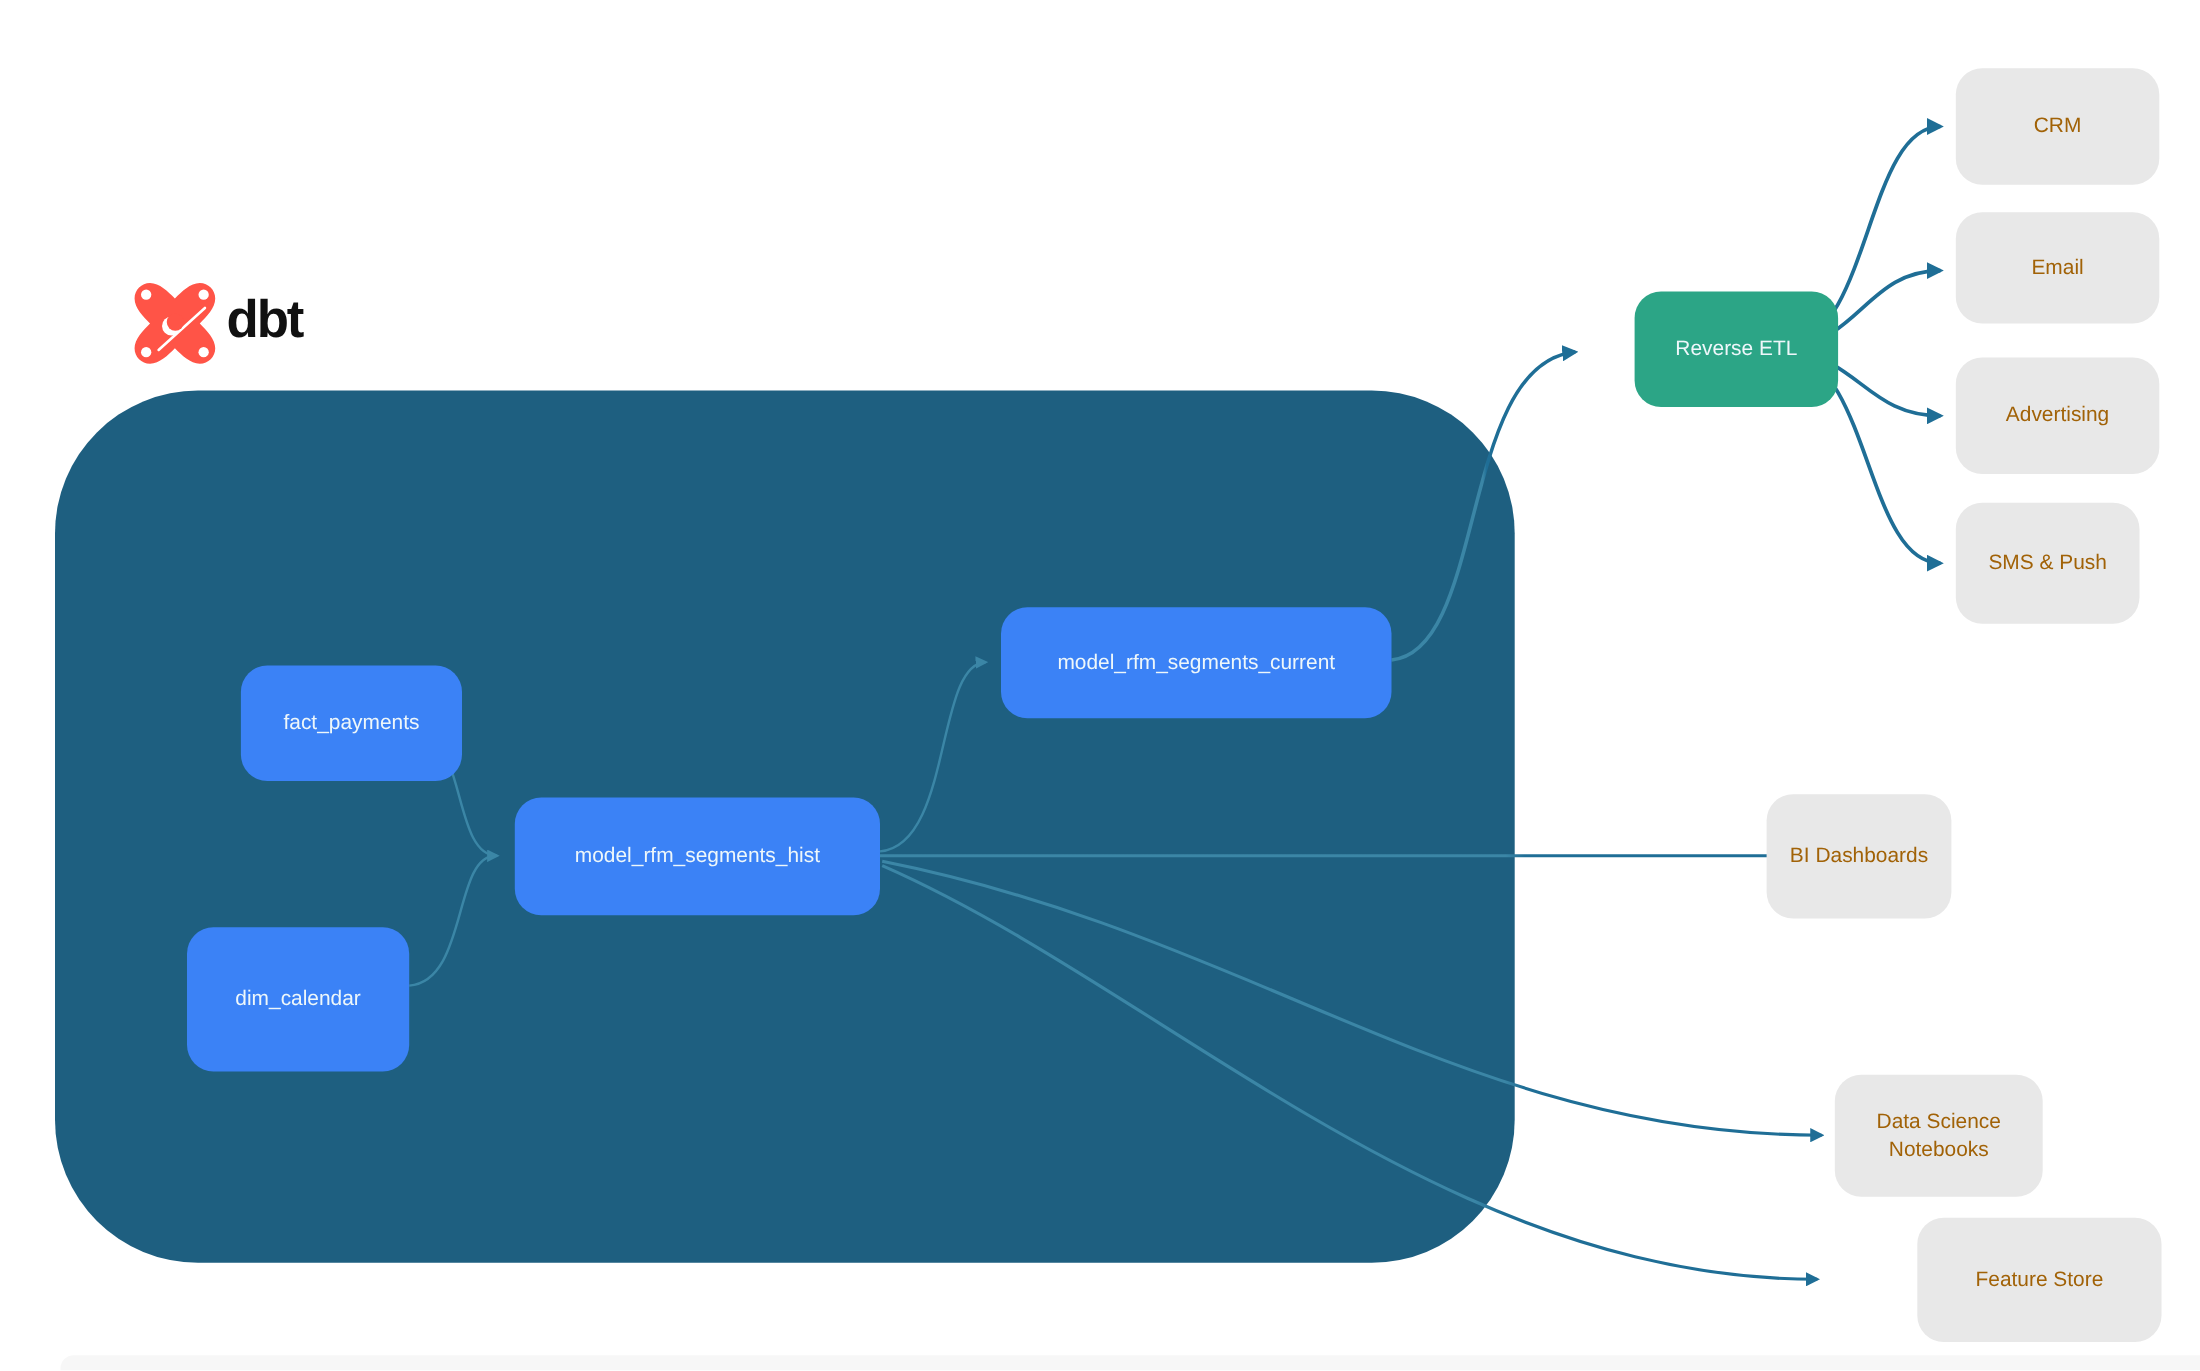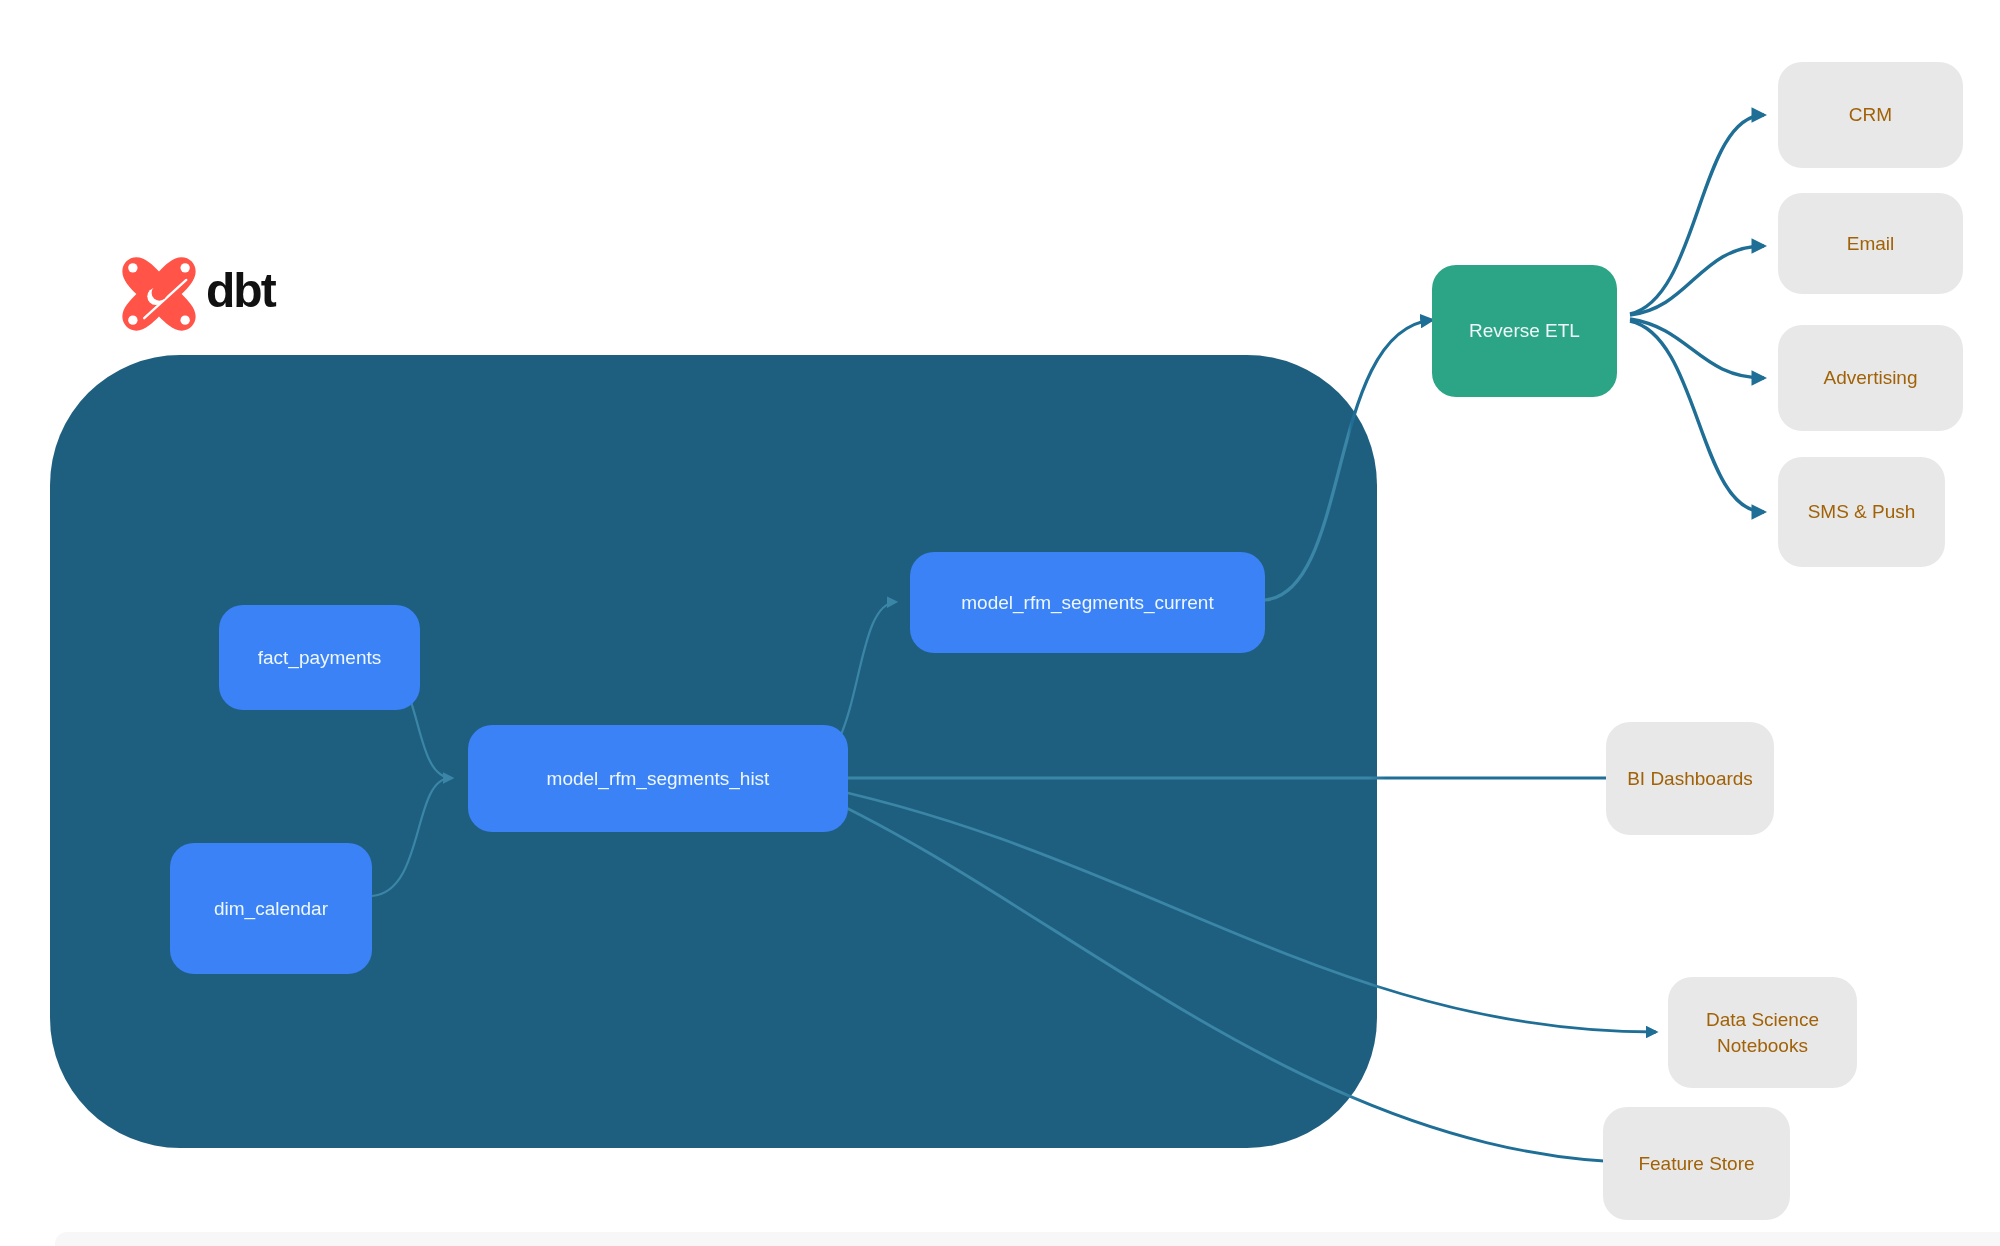--- a/index.html
+++ b/index.html
@@ -22,30 +22,30 @@
   
   .node{
     position:absolute;z-index:3;display:flex;align-items:center;justify-content:center;
     text-align:center;border-radius:24px;font-size:19px;line-height:26px;
   }
   .node.teal{background:#3b82f6;color:#eef7fa;}
   .node.green{background:#2ca586;color:#eef7fa;}
   .node.gray{background:#e8e8e8;color:#a16207;}
   #n-fact    {left:172px;top:605px;width:201px;height:105px;margin-left:47px;}
   #n-dim     {left:170px;top:843px;width:202px;height:131px;}
-  #n-hist    {left:468px;top:725px;width:380px;height:107px;}
+  #n-hist    {left:468px;top:725px;width:332px;height:107px;}
   #n-current {left:910px;top:552px;width:355px;height:101px;}
-  #n-retl    {left:1432px;top:265px;width:185px;height:132px;}
+  #n-retl    {left:1486px;top:265px;width:185px;height:105px;}
   #n-crm     {left:1778px;top:62px; width:185px;height:106px;}
   #n-email   {left:1778px;top:193px;width:185px;height:101px;}
   #n-adv     {left:1778px;top:325px;width:185px;height:106px;}
   #n-sms     {left:1778px;top:457px;width:167px;height:110px;}
   #n-bi      {left:1606px;top:722px;width:168px;height:113px;}
   #n-ds      {left:1668px;top:977px;width:189px;height:111px;padding:0 18px;box-sizing:border-box;}
-  #n-fs      {left:1603px;top:1107px;width:187px;height:113px;}
+  #n-fs      {left:1743px;top:1107px;width:222px;height:113px;}
   
   .bottom-strip{position:absolute;left:55px;top:1232px;width:1945px;height:14px;background:#f7f7f7;border-radius:12px 0 0 0;z-index:0;}
 </style>
 </head>
 <body>
 
 <div class="logo">
   <svg class="logo-icon" viewBox="0 0 100 100">
     <path fill="#ff5447" d="M21 3 C32 3 42 13 50 21 C58 13 68 3 79 3 C89 3 97 11 97 21 C97 32 87 42 79 50 C87 58 97 68 97 79 C97 89 89 97 79 97 C68 97 58 87 50 79 C42 87 32 97 21 97 C11 97 3 89 3 79 C3 68 13 58 21 50 C13 42 3 32 3 21 C3 11 11 3 21 3 Z"></path>
     <line x1="31" y1="81" x2="85" y2="32" stroke="#ffffff" stroke-width="3" stroke-linecap="round"></line>

